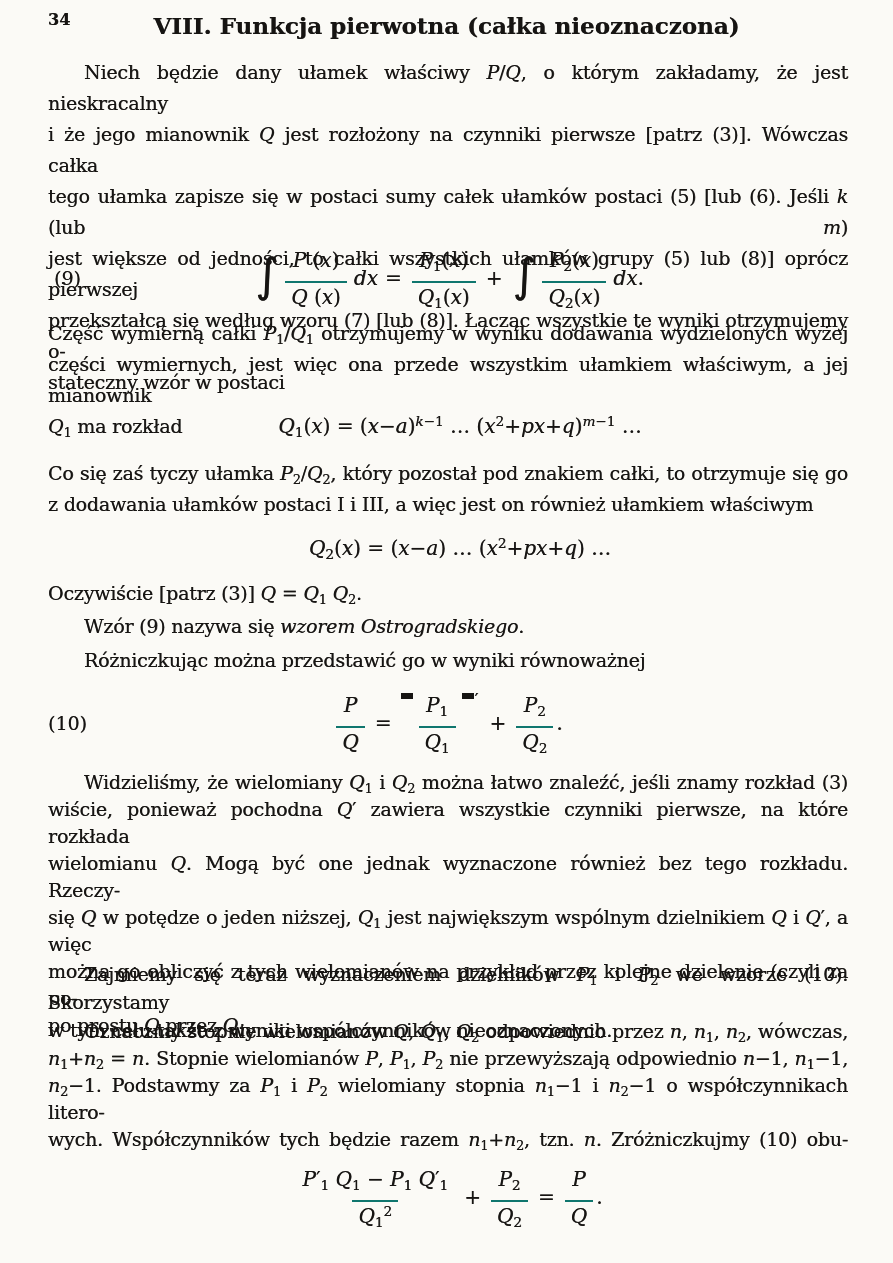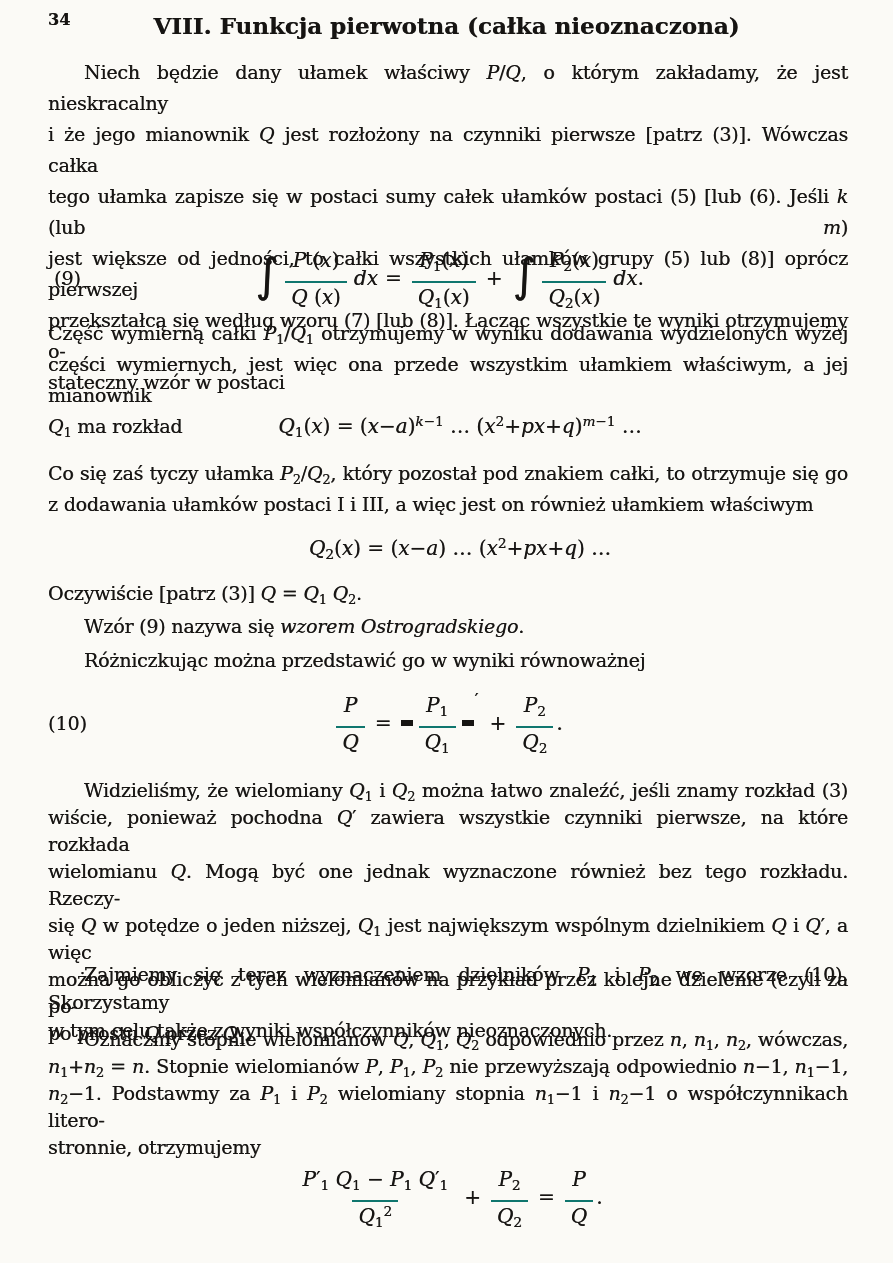--- a/index.html
+++ b/index.html
@@ -13,21 +13,21 @@
     text-shadow: 0.35px 0.15px 0 rgba(20,18,16,0.75);
   }
   .para {
     position: absolute;
     left: 48px; width: 800px;
     font-size: 19px;
     letter-spacing: -0.2px;
   }
   .lh31 { line-height: 31px; }
   .lh28 { line-height: 28px; }
-  .lh27 { line-height: 27px; margin-top: 8px; }
+  .lh27 { line-height: 27px; }
   .tline { text-align: justify; text-align-last: justify; }
   .tlast { text-align-last: left; }
   .indent .tline:first-child { text-indent: 36px; }
   sub { font-size: 68%; vertical-align: -0.28em; line-height: 0; }
   sup { font-size: 68%; vertical-align: 0.5em; line-height: 0; }
   #page-number {
     position: absolute; left: 48px; top: 10px;
     font-weight: bold; font-size: 16px;
   }
   #running-title {
@@ -47,21 +47,21 @@
   .frac { display: inline-flex; flex-direction: column; align-items: center; margin: 0 3px; }
   .frac .num { padding: 0 6px 9px; }
   .frac .den { padding: 2px 6px 0; border-top: 2px solid #0f766e; }
   .int {
     font-family: "DejaVu Sans", sans-serif;
     font-size: 46px; line-height: 1;
     margin: 0 3px; position: relative; top: -3px;
   }
   .op { margin: 0 7px; }
   .dxlbl { margin-left: 4px; }
-  .bgroup { display: inline-flex; align-items: center; margin: 0 2px; }
+  .bgroup { display: inline-flex; align-items: flex-start; margin: 0 2px; }
   .bracket { width: 9px; }
   .bracket.left  { border-left: 3px solid #161412;  border-top: 3px solid #161412; border-bottom: 3px solid #161412; margin-right: 3px; }
   .bracket.right { border-right: 3px solid #161412; border-top: 3px solid #161412; border-bottom: 3px solid #161412; margin-left: 3px; }
   .prime-top { align-self: flex-start; font-size: 17px; margin: -4px 2px 0 1px; }
   .centerline {
     position: absolute; left: 60px; width: 800px;
     text-align: center; font-size: 20px;
   }
 </style>
 </head>
@@ -159,21 +159,21 @@
     <div class="tline tlast">po prostu <i>Q</i> przez <i>Q</i><sub>1</sub>.</div>
   </div>
 <div class="para lh28 indent" style="top:960px">
     <div class="tline">Zajmiemy się teraz wyznaczeniem dzielników <i>P</i><sub>1</sub> i <i>P</i><sub>2</sub> we wzorze (10). Skorzystamy</div>
     <div class="tline tlast">w tym celu także z wyniki współczynników nieoznaczonych.</div>
   </div>
 <div class="para lh27 indent" style="top:1018px">
     <div class="tline">Oznaczmy stopnie wielomianów <i>Q</i>, <i>Q</i><sub>1</sub>, <i>Q</i><sub>2</sub> odpowiednio przez <i>n</i>, <i>n</i><sub>1</sub>, <i>n</i><sub>2</sub>, wówczas,</div>
     <div class="tline"><i>n</i><sub>1</sub>+<i>n</i><sub>2</sub> = <i>n</i>. Stopnie wielomianów <i>P</i>, <i>P</i><sub>1</sub>, <i>P</i><sub>2</sub> nie przewyższają odpowiednio <i>n</i>−1, <i>n</i><sub>1</sub>−1,</div>
     <div class="tline"><i>n</i><sub>2</sub>−1. Podstawmy za <i>P</i><sub>1</sub> i <i>P</i><sub>2</sub> wielomiany stopnia <i>n</i><sub>1</sub>−1 i <i>n</i><sub>2</sub>−1 o współczynnikach litero-</div>
-    <div class="tline tlast">stronnie, otrzymujemy</div>
+    <div class="tline">wych. Współczynników tych będzie razem <i>n</i><sub>1</sub>+<i>n</i><sub>2</sub>, tzn. <i>n</i>. Zróżniczkujmy (10) obu-</div>
   </div>
 
 <div class="formula" style="top:1156px;height:82px">
   <span class="frac">
     <span class="num"><i>P</i>′<sub>1</sub> <i>Q</i><sub>1</sub> − <i>P</i><sub>1</sub> <i>Q</i>′<sub>1</sub></span>
     <span class="den"><i>Q</i><sub>1</sub><sup>2</sup></span>
   </span>
   <span class="op">+</span>
   <span class="frac">
     <span class="num"><i>P</i><sub>2</sub></span>

